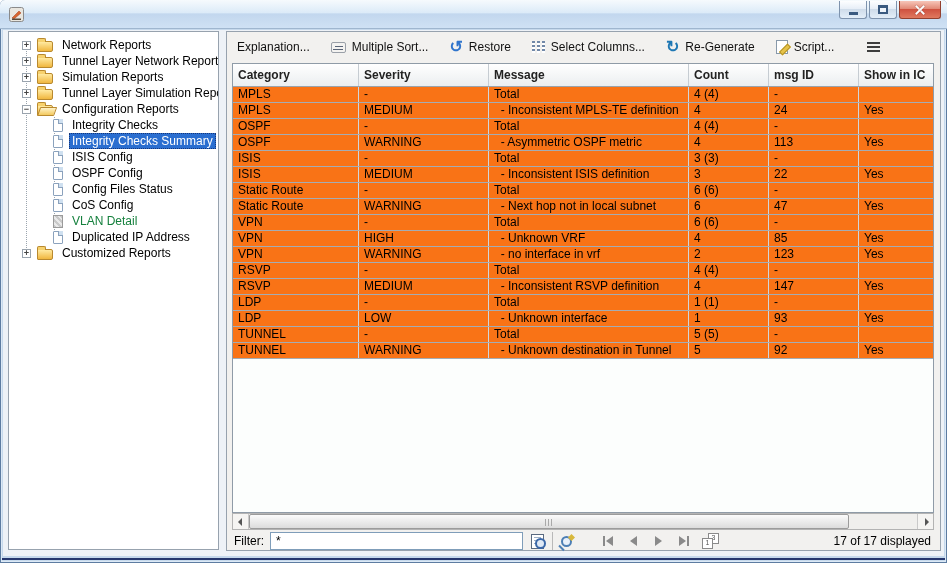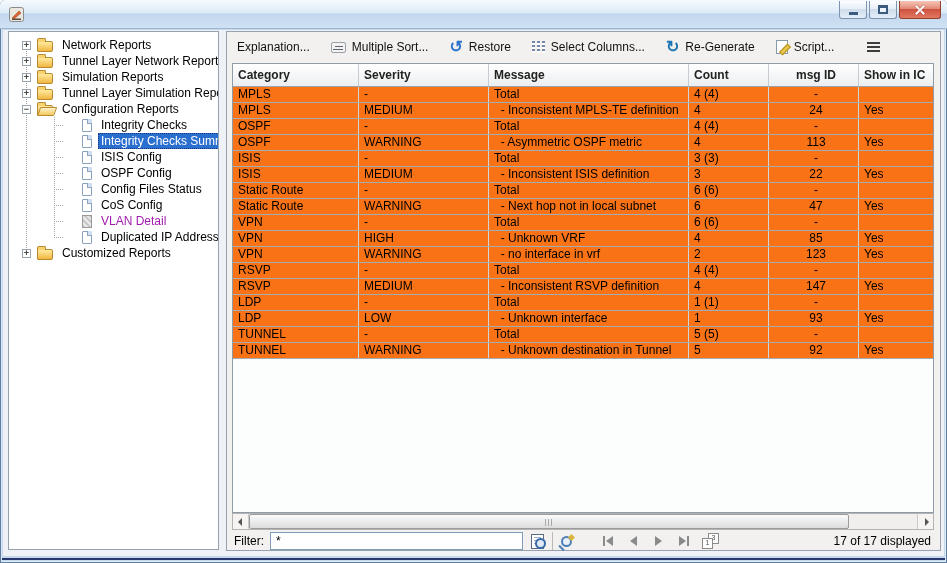--- a/index.html
+++ b/index.html
@@ -37,26 +37,26 @@
 
   
   .tree-panel { position:absolute; left:5px; top:1px; width:211px; height:519px;
         background:#fff; border:1px solid #97a2ae; overflow:hidden; }
   #tree { position:relative; padding-top:5px; z-index:2; }
   .tree-row { position:relative; display:flex; align-items:center; height:16px; font-size:12px; color:#000;
         white-space:nowrap; cursor:default; }
   .expander { width:9px; height:9px; margin-left:13px; border:1px solid #9aa4ae; background:#fff;
         font:bold 9px/8px "Liberation Mono", monospace; text-align:center; color:#444; flex:0 0 auto; z-index:2; }
   .tree-row.lvl0 .ticon { margin-left:6px; }
-  .tree-row.lvl1 { padding-left:73px; }
+  .tree-row.lvl1 { padding-left:44px; }
   .tree-row.lvl1::before { content:""; position:absolute; left:45px; top:8px; width:9px; height:1px;
         background-image:repeating-linear-gradient(to right,#9ba5af 0 1px,transparent 1px 2px); }
   .tlabel { margin-left:6px; padding:1px 3px; }
   .tree-row.selected .tlabel { background:#2a6ed0; color:#fff; outline:1px dotted #16377a; outline-offset:-1px; }
-  .tree-row.disabled .tlabel { color:#a21caf; }
+  .tree-row.disabled .tlabel { color:#15803d; }
   .vline { position:absolute; width:1px; z-index:1;
         background-image:repeating-linear-gradient(to bottom,#9ba5af 0 1px,transparent 1px 2px); }
   #vl-root  { left:17px; top:13px; height:208px; }
   #vl-child { left:45px; top:85px; height:120px; }
 
   
   .ticon { flex:0 0 auto; position:relative; }
   .ticon.folder-closed, .ticon.folder-open { width:16px; height:11px; margin-top:2px;
         background:linear-gradient(#ffe9a0,#f0b73f); border:1px solid #b9892e; border-radius:1px 2px 2px 1px; }
   .ticon.folder-closed::before, .ticon.folder-open::before { content:""; position:absolute; top:-4px; left:-1px;
@@ -99,21 +99,21 @@
   .table-frame { position:absolute; left:5px; top:31px; width:702px; height:450px;
         border:1px solid #8f9ba7; background:#fcfefd; overflow:hidden; }
   .thead { display:flex; height:23px; background:linear-gradient(#ffffff,#ebeef0);
         border-bottom:1px solid #99a3ad; }
   .th { border-right:1px solid #c6ccd2; padding:4px 0 0 5px; font-size:12px; color:#222;
         overflow:hidden; white-space:nowrap;font-weight:bold; }
   .tr { display:flex; height:16px; border-bottom:1px solid #a4acb4; background:#f97316; }
   .td { border-right:1px solid #d0d5da; padding-left:5px; font-size:12px; line-height:15px; color:#000;
         overflow:hidden; white-space:pre; }
   .c1 { width:126px; } .c2 { width:130px; } .c3 { width:200px; }
-  .c4 { width:80px; }  .c5 { width:90px;text-align:center; }  .c6 { flex:1; border-right:none; }
+  .c4 { width:80px; }  .c5 { width:90px; }  .c6 { flex:1; border-right:none; }
 
   
   .hscroll { position:absolute; left:5px; top:481px; width:702px; height:17px;
         border:1px solid #b3b3b3; background:#f0efed; }
   .hs-btn { position:absolute; top:0; width:16px; height:15px; background:#f5f4f2; }
   .hs-left { left:0; border-right:1px solid #c9c9c9; }
   .hs-right { right:0; border-left:1px solid #c9c9c9; }
   .hs-left::after { content:""; position:absolute; left:5px; top:4px; width:0; height:0;
         border:4px solid transparent; border-right-color:#555; border-left:none; }
   .hs-right::after { content:""; position:absolute; left:7px; top:4px; width:0; height:0;

